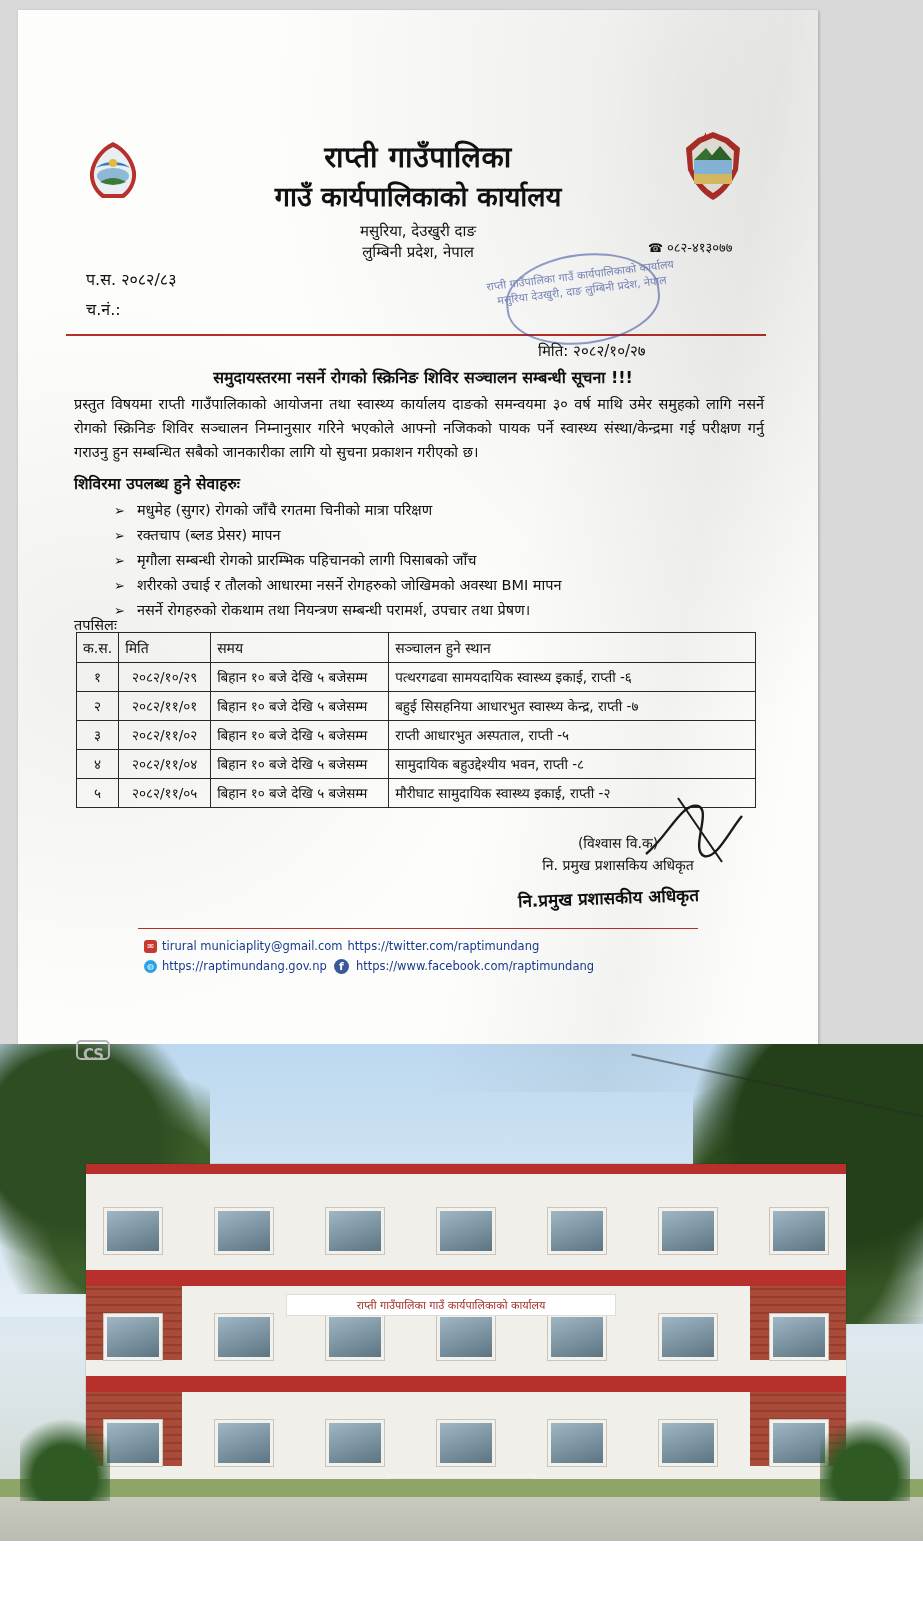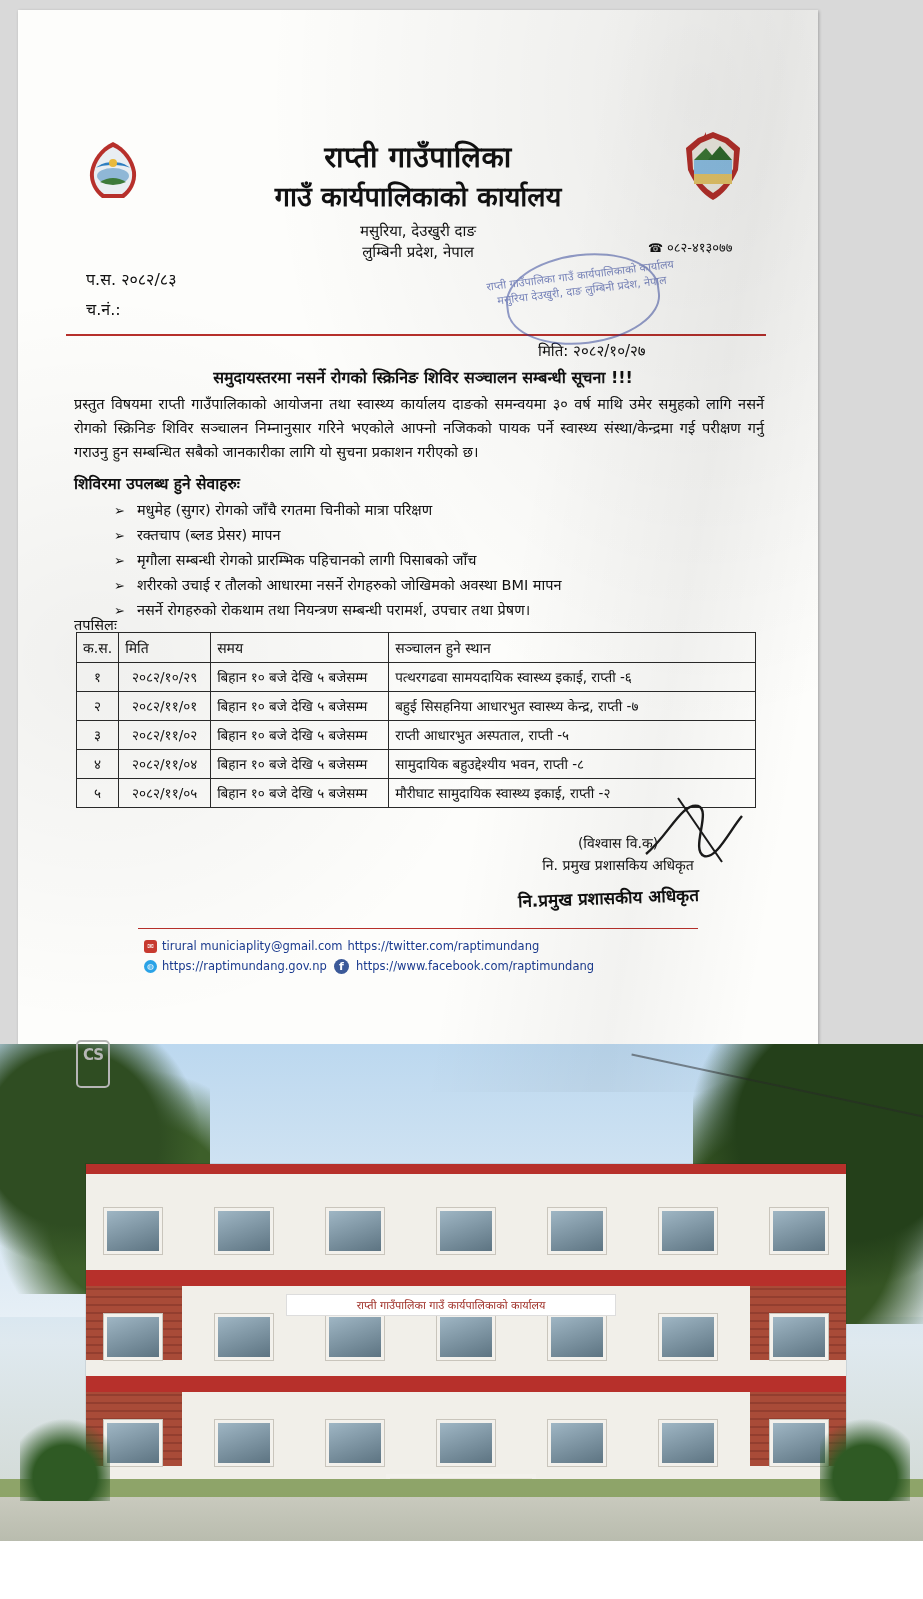--- a/index.html
+++ b/index.html
@@ -263,21 +263,21 @@
   }
 
   
   #cam {
     position: absolute;
     left: 58px; top: 1030px;
     display: flex; align-items: center; gap: 14px;
     z-index: 7;
   }
   #cam .cs {
-    width: 34px; height: 48px;
+    width: 34px; height: 20px;
     border: 2px solid #b6b6b6;
     border-radius: 5px;
     color: #b6b6b6;
     font-size: 15px;
     font-weight: bold;
     line-height: 27px;
     text-align: center;
     letter-spacing: -1px;
   }
   #cam .lbl {

